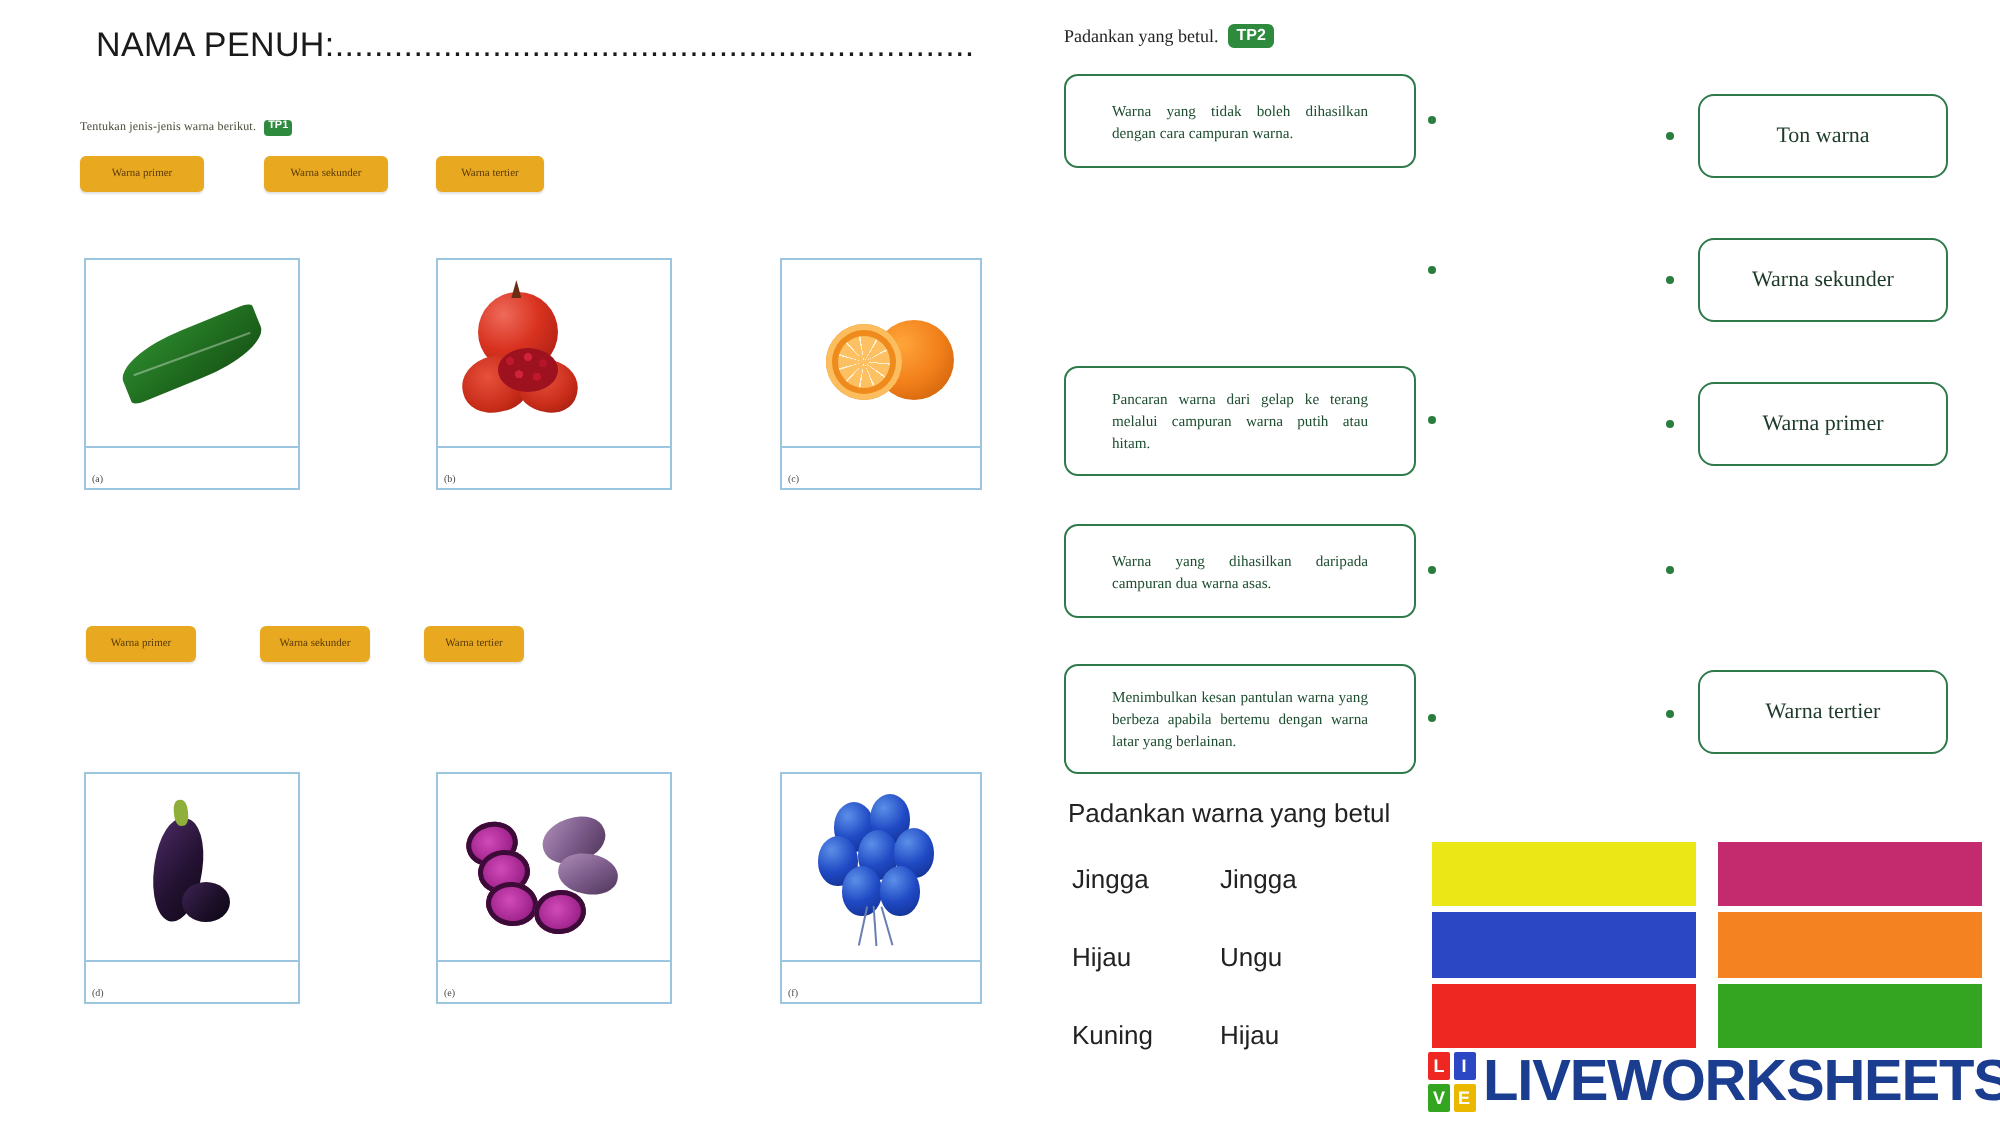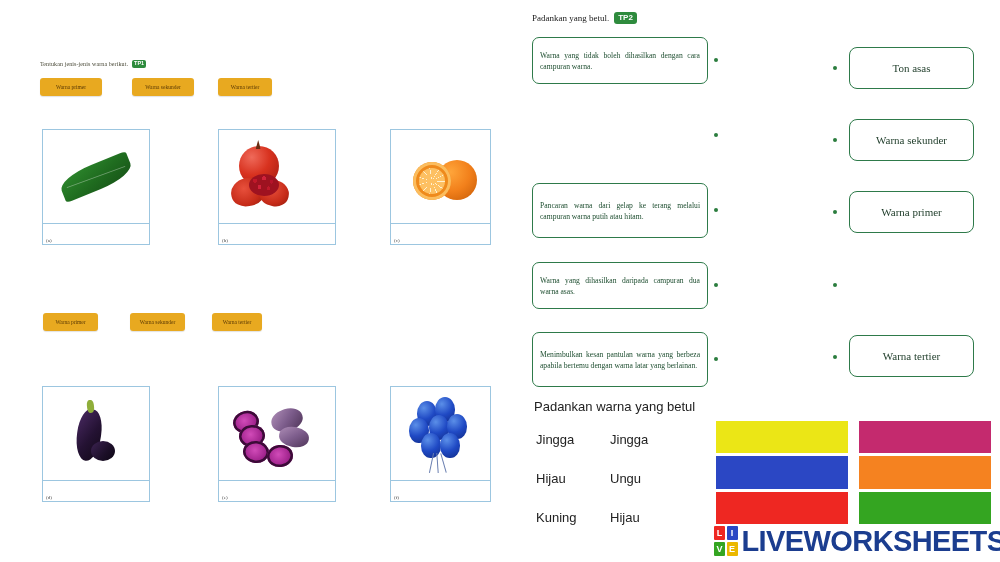--- a/index.html
+++ b/index.html
@@ -316,21 +316,21 @@
     color: #222;
   }
 
   .def-card {
     position: absolute;
     left: 12px;
     width: 176px;
     border: 1px solid #2e7a4a;
     border-radius: 7px;
     box-sizing: border-box;
-    padding: 5px 7px;
+    padding: 5px 23px;
     font-family: "Liberation Serif", serif;
     font-size: 7.6px;
     line-height: 1.45;
     color: #1d4d2f;
     text-align: justify;
     background: #fff;
     display: flex;
     align-items: center;
   }
   #def-card-0 { top: 33px; height: 47px; }
@@ -446,20 +446,21 @@
     color: #1b3d8f;
     font-family: "Liberation Sans", sans-serif;
     line-height: 1;
   }
 </style>
 </head>
 <body>
 
 <div id="left-panel">
 
+  <div id="name-line">NAMA PENUH:.................................................................</div>
 
   <div class="instruction-row" id="instruction-1">
     <span class="instruction-text">Tentukan jenis-jenis warna berikut.</span>
     <span class="tp-badge">TP1</span>
   </div>
 
   <div class="pill-row" id="pill-row-1">
     <div class="pill">Warna primer</div>
     <div class="pill">Warna sekunder</div>
     <div class="pill">Warna tertier</div>
@@ -564,21 +565,21 @@
   <div class="dot dot-left" id="dot-l-2"></div>
   <div class="dot dot-left" id="dot-l-3"></div>
   <div class="dot dot-left" id="dot-l-4"></div>
 
   <div class="dot dot-right" id="dot-r-0"></div>
   <div class="dot dot-right" id="dot-r-1"></div>
   <div class="dot dot-right" id="dot-r-2"></div>
   <div class="dot dot-right" id="dot-r-3"></div>
   <div class="dot dot-right" id="dot-r-4"></div>
 
-  <div class="ans-card" id="ans-card-0">Ton asas</div>
+  <div class="ans-card" id="ans-card-0">Ton warna</div>
   <div class="ans-card" id="ans-card-1">Warna sekunder</div>
   <div class="ans-card" id="ans-card-2">Warna primer</div>
   <div class="ans-card" id="ans-card-4">Warna tertier</div>
 
   <div id="color-section">
     <div id="color-title">Padankan warna yang betul</div>
 
     <div class="color-pair" id="color-pair-0">
       <span class="left-word">Jingga</span>
       <span class="right-word">Jingga</span>

